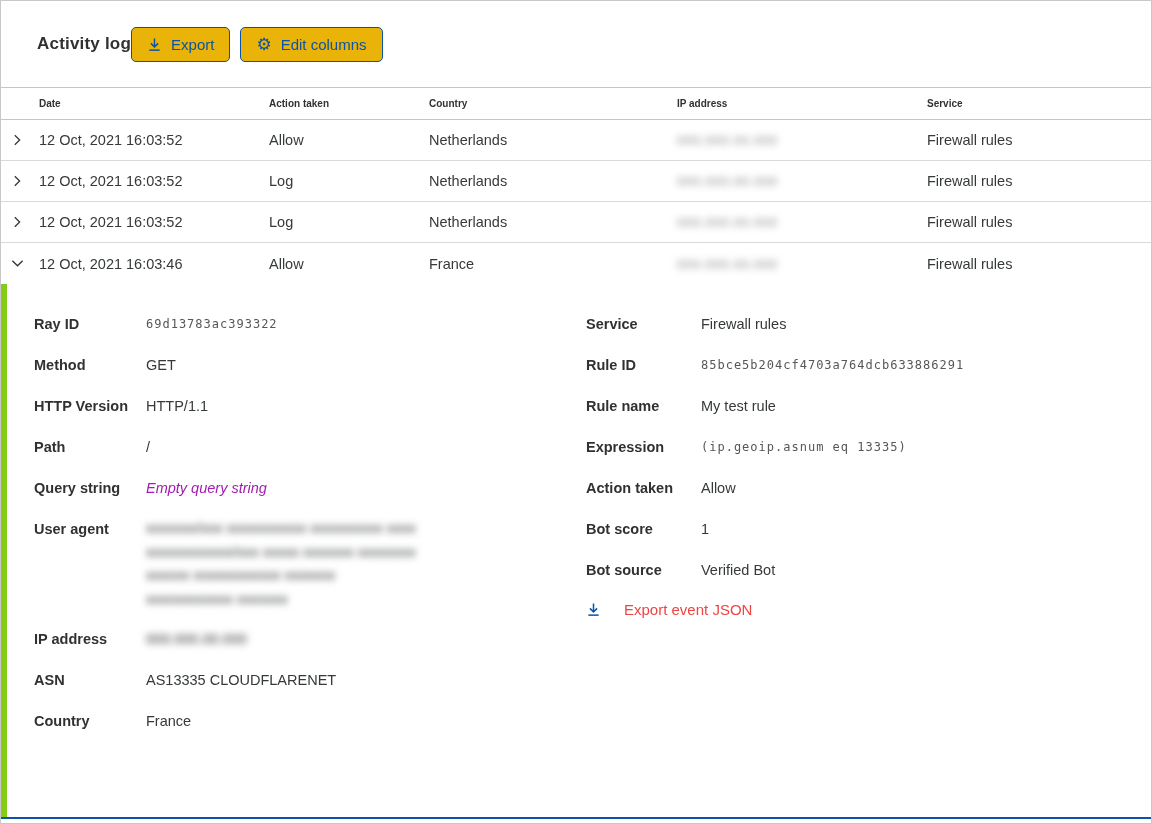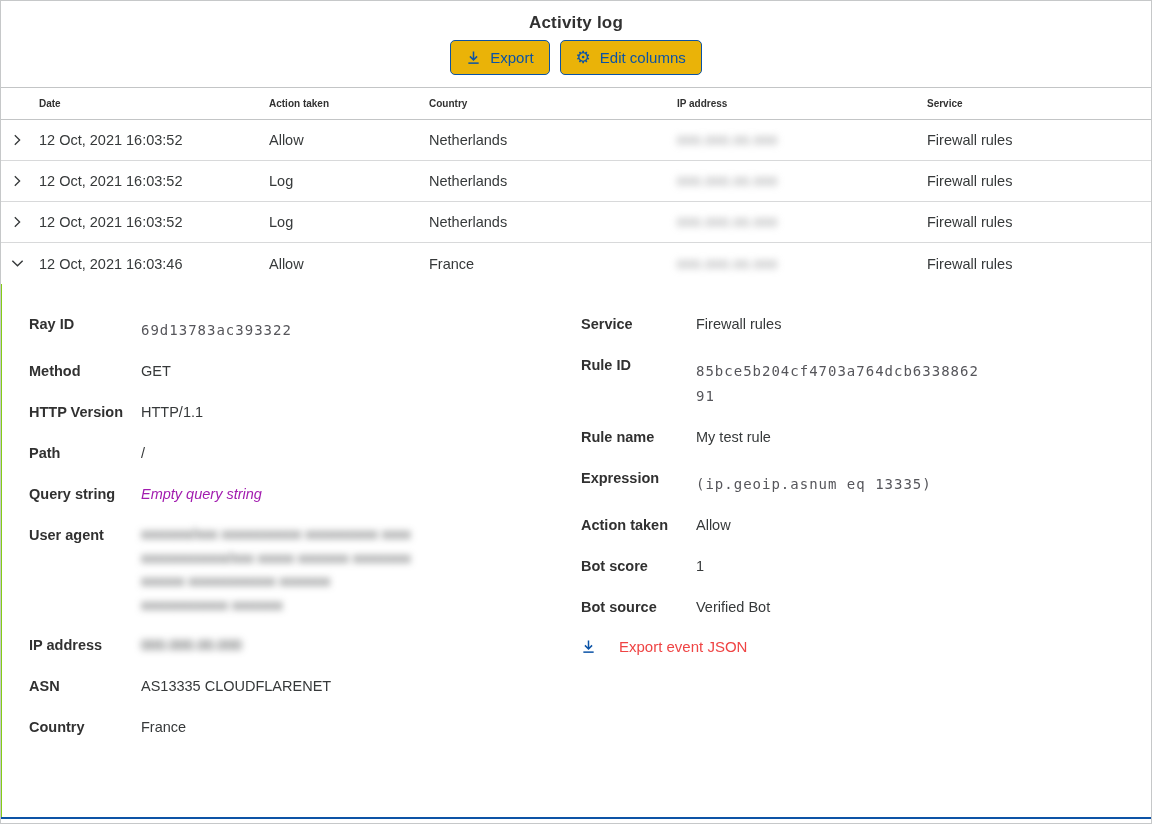--- a/index.html
+++ b/index.html
@@ -13,22 +13,22 @@
   .page {
     width:1152px; height:824px;
     border:1px solid #c6c8c9;
     background:#fff;
     display:flex; flex-direction:column;
   }
 
   
   .topbar {
     height:86px;
-    padding:12px 36px;
-    display:flex; align-items:center; justify-content:space-between;flex-direction:column;
+    padding:34px 36px;
+    display:flex; align-items:center; 
   }
   .page-title { font-size:17px; font-weight:700; color:#313131; letter-spacing:.2px; }
   .btn-group { display:flex; gap:10px; }
   .btn {
     display:inline-flex; align-items:center; gap:9px;
     height:35px; padding:0 15px;
     background:#eab308;
     border:1.5px solid #0b53a6; border-radius:5px;
     color:#0b53a6; font-size:15px;
     font-family:"Liberation Sans", sans-serif;
@@ -62,38 +62,38 @@
   .blurred {
     filter:blur(3.5px);
     color:#8d8e90;
     user-select:none;
   }
   .tbl-blur { font-size:13.5px; letter-spacing:.5px; }
 
   
   .detail {
     flex:1;
-    border-left:1px solid #84cc16;
+    border-left:6px solid #84cc16;
     padding:28px 0 16px 27px;
     display:flex;
   }
   .dcol-left  { width:552px; }
   .dcol-right { flex:1; }
   .dfield {
     display:flex; align-items:flex-start;
     margin-bottom:16px; line-height:25px; font-size:14.5px;
   }
   .dlabel { font-weight:600; color:#313131; flex-shrink:0; }
   .dcol-left  .dlabel { width:112px; }
   .dcol-right .dlabel { width:115px; }
   .dvalue { color:#36393a; }
   .dcol-right .dvalue { max-width:292px; word-break:break-all; }
   .mono {
     font-family:"DejaVu Sans Mono","Liberation Mono", monospace;
-    font-size:14px; letter-spacing:1px; color:#56565b;margin-top:6px;
+    font-size:12px; letter-spacing:1px; color:#56565b;
   }
   .italic-empty { font-style:italic; color:#a21caf; }
   .ua-lines { line-height:23.5px; }
   .ua-lines div { white-space:nowrap; }
 
   .export-json-link {
     display:inline-flex; align-items:center; gap:23px;
     background:none; border:none; padding:0;
     color:#ef4444; font-size:15px;
     font-family:"Liberation Sans", sans-serif;

